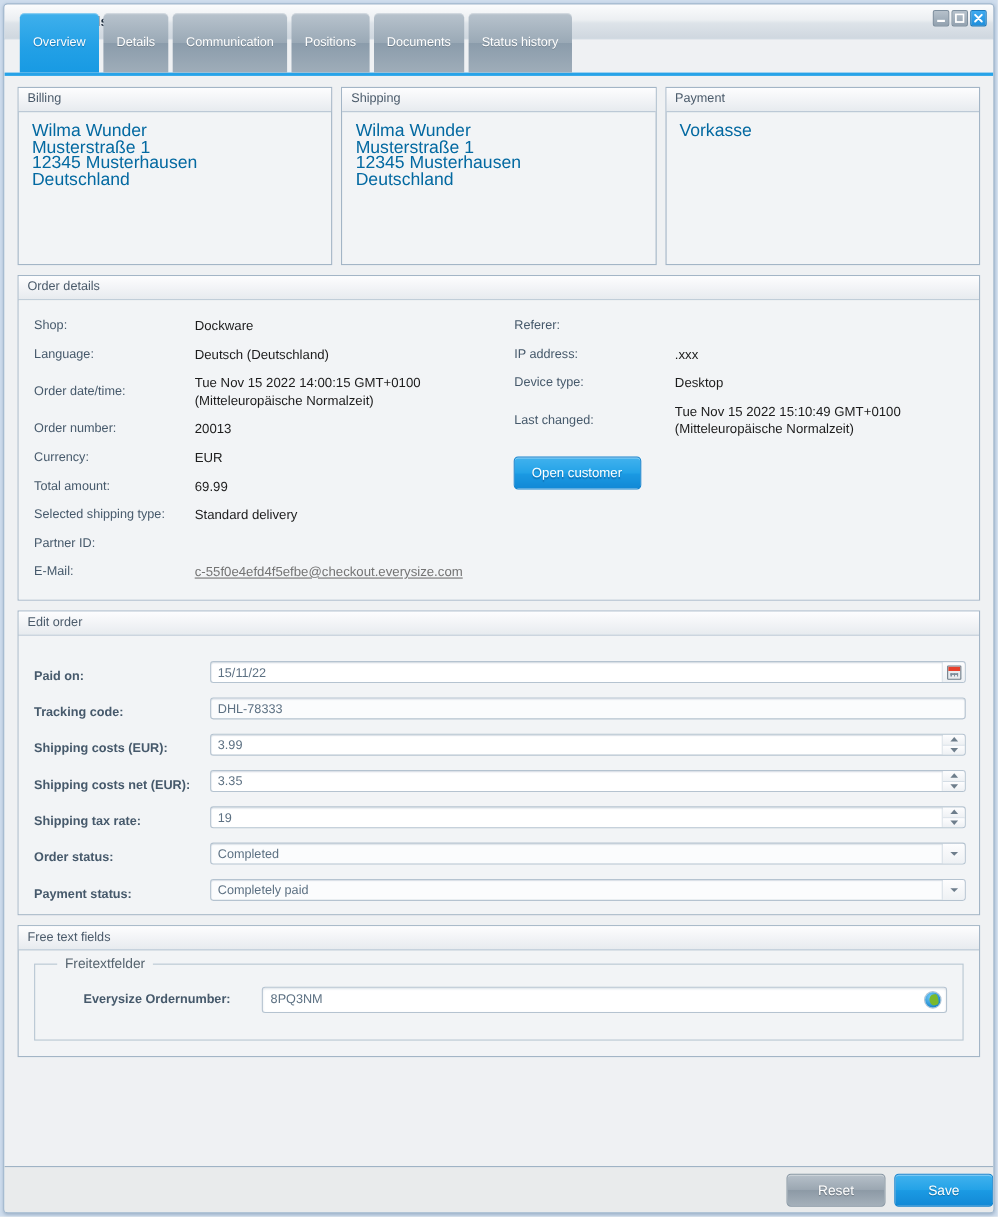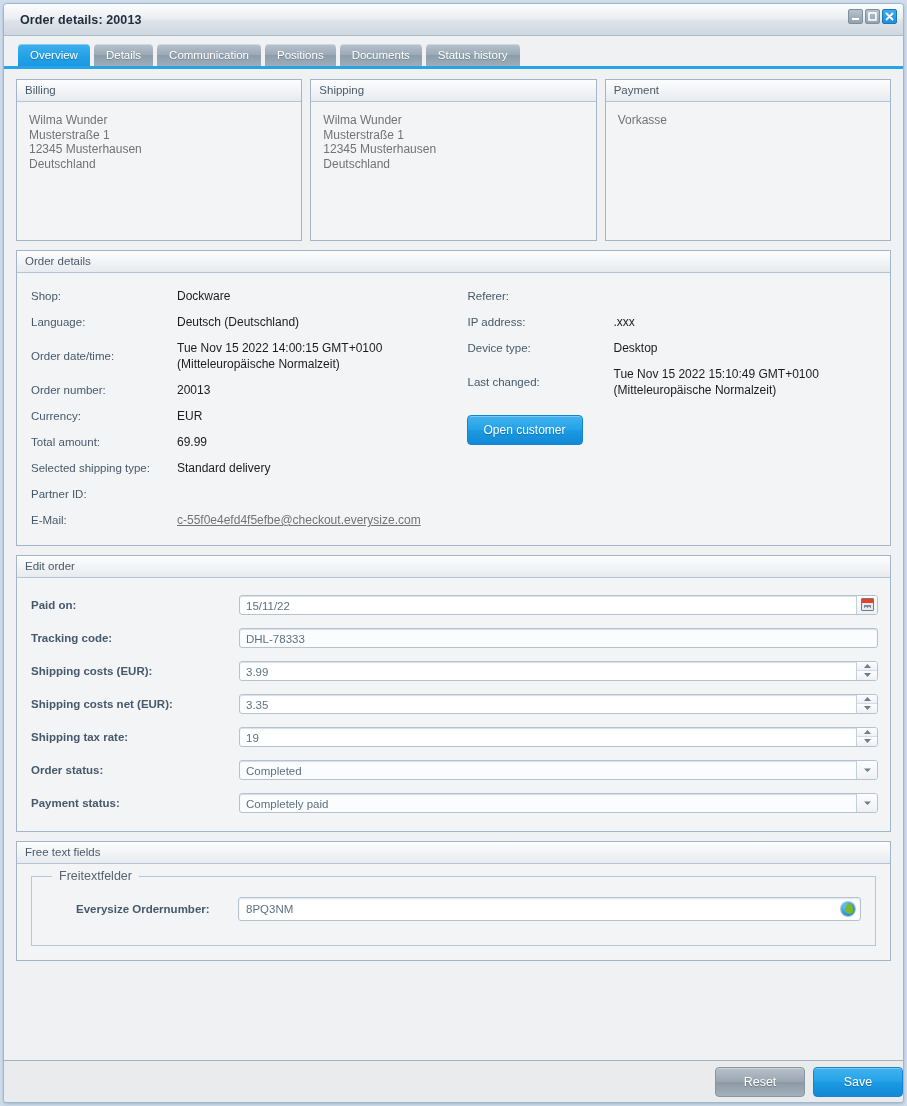--- a/index.html
+++ b/index.html
@@ -80,21 +80,21 @@
     border-bottom: 3px solid #27a3e8;
     height: 25px;
     box-sizing: content-box;
     display: flex;
     align-items: flex-end;
     gap: 4px;
   }
   .tab {
     height: 22px;
     line-height: 22px;
-    padding: 0 12px;
+    padding: 16px 12px;
     font-size: 11.5px;
     color: #ffffff;
     background: linear-gradient(to bottom, #b8c3cd 0%, #9aa9b6 50%, #8b9cab 51%, #9fadb9 100%);
     border-radius: 4px 4px 0 0;
     cursor: pointer;
     white-space: nowrap;
     text-shadow: 0 1px 0 rgba(0,0,0,0.18);
     box-shadow: inset 0 1px 0 rgba(255,255,255,0.35);
     margin-top: 48px;
   }
@@ -142,22 +142,22 @@
     border: 1px solid #a3b5c6;
     background: #f2f4f6;
     height: 162px;
     box-sizing: border-box;
     display: flex;
     flex-direction: column;
   }
   .addr-panel .panel-header { flex: 0 0 21px; }
   .addr-body {
     padding: 11px 12px;
-    font-size: 12px;
-    color: #737373;
+    font-size: 16px;
+    color: #0369a1;
     line-height: 14.6px;
     flex: 1 1 auto;
   }
   .addr-body div { white-space: nowrap; }
 
   
   .od-body {
     display: flex;
     padding: 10px 0 12px 0;
     background: #f2f4f6;
@@ -202,23 +202,22 @@
     cursor: pointer;
     text-shadow: 0 1px 1px rgba(0,60,110,0.4);
     box-shadow: inset 0 1px 0 rgba(255,255,255,0.3);
   }
   .open-cust-wrap { padding: 12px 0 0 13px; }
 
   
   .form-body { padding: 10px 12px 12px 0; background:#f2f4f6; }
   .form-row {
     display: flex;
-    align-items: center;
+    align-items: flex-end;
     height: 33px;
-    gap: 48px;
   }
   .form-label {
     width: 174px;
     flex: 0 0 174px;
     padding-left: 14px;
     box-sizing: border-box;
     font-size: 11.5px;
     font-weight: bold;
     color: #46596b;
   }

